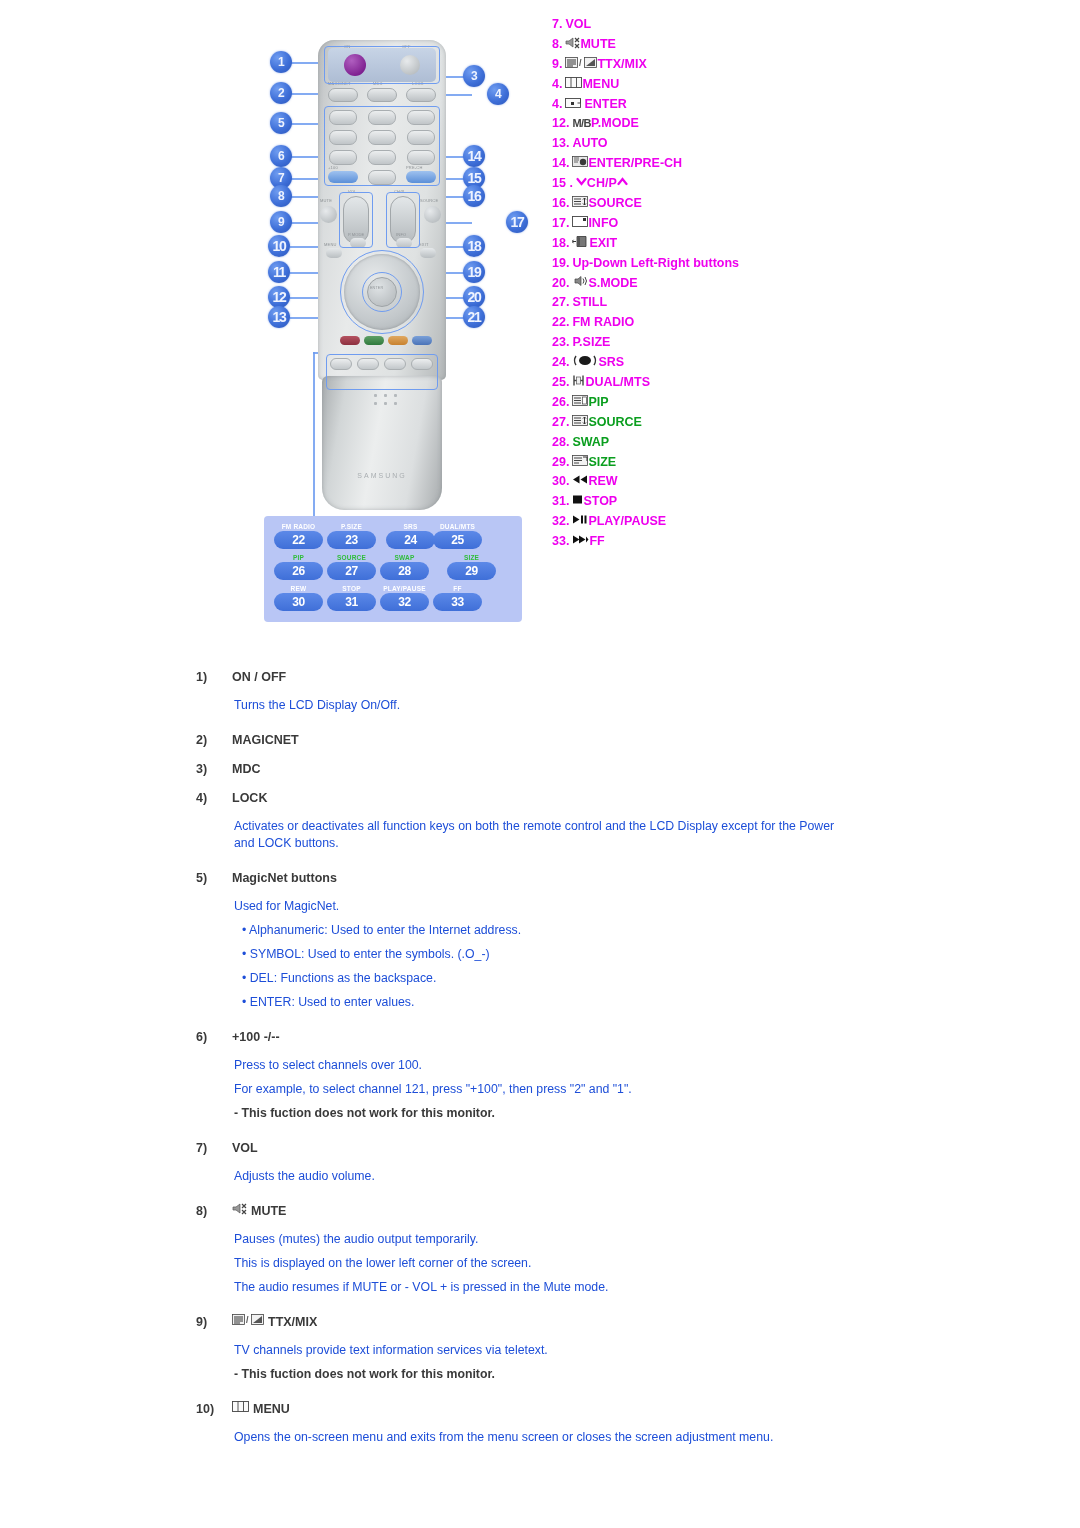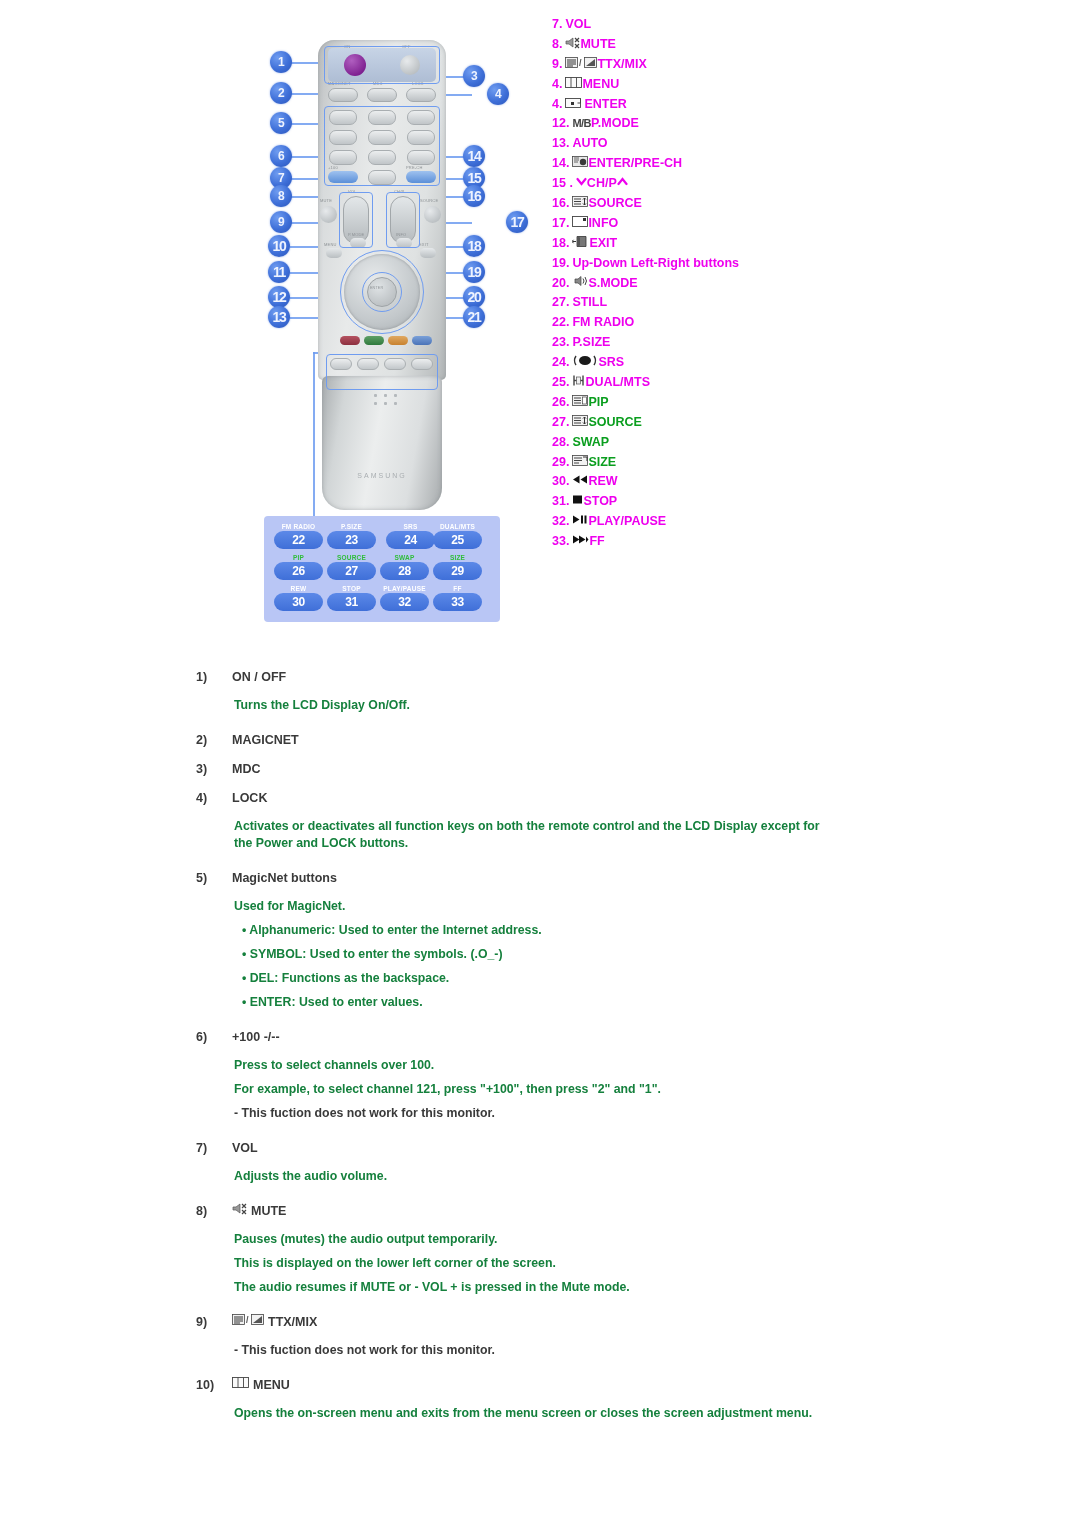--- a/index.html
+++ b/index.html
@@ -106,21 +106,21 @@
   .rc-hint{
     position:absolute;font-size:4px;color:#8d9295;letter-spacing:.2px;
     font-family:"Liberation Sans", sans-serif;white-space:nowrap;
   }
 
   
   .hl{position:absolute;border:1.5px solid #6f9cf0;border-radius:4px;box-sizing:border-box;}
 
   
   #keypad-panel{
-    position:absolute;left:264px;top:516px;width:236px;height:106px;
+    position:absolute;left:264px;top:516px;width:258px;height:106px;
     background:#b9c6f5;border-radius:4px;
   }
   .kp-grid{position:absolute;left:10px;top:6px;width:212px;height:94px;}
   .kp-cell{position:absolute;width:49px;}
   .kp-label{
     font-size:6.5px;font-weight:bold;text-align:center;color:#ffffff;
     letter-spacing:.2px;line-height:9px;
     font-family:"Liberation Sans", sans-serif;
   }
   .kp-label.green{color:#2fbd3a;}
@@ -155,23 +155,22 @@
     font-size:12.5px;font-weight:bold;color:#3a3a3a;
     font-family:"Liberation Sans", sans-serif;
     line-height:18px;margin-bottom:11px;
   }
   .item-num{width:36px;flex:0 0 36px;}
   .item-title{display:flex;align-items:center;}
   .item-title .ic{margin-right:4px;}
   .body{margin-left:38px;margin-bottom:17px;}
   .body p{
     margin:0 0 7px 0;
-    font-size:12.3px;color:#15803d;line-height:17px;
+    font-size:12.3px;color:#1d4ed8;line-height:17px;
     font-family:"Liberation Sans", sans-serif;
-    font-weight:bold;
   }
   .body p.bullet{margin-left:8px;}
   .body p.bold{font-weight:bold;color:#3a3a3a;}
 </style>
 </head>
 <body>
 
 <div id="diagram-area">
 
   <div class="lead" style="left:290px;top:62px;width:72px;"></div>
@@ -341,21 +340,21 @@
           <div class="kp-key">26</div>
         </div>
         <div class="kp-cell" style="left: 53px; top: 31px;">
           <div class="kp-label green">SOURCE</div>
           <div class="kp-key">27</div>
         </div>
         <div class="kp-cell" style="left: 106px; top: 31px;">
           <div class="kp-label green">SWAP</div>
           <div class="kp-key">28</div>
         </div>
-        <div class="kp-cell" style="left: 159px; top: 31px;">
+        <div class="kp-cell" style="left: 173px; top: 31px;">
           <div class="kp-label green">SIZE</div>
           <div class="kp-key">29</div>
         </div>
         <div class="kp-cell" style="left: 0px; top: 62px;">
           <div class="kp-label">REW</div>
           <div class="kp-key">30</div>
         </div>
         <div class="kp-cell" style="left: 53px; top: 62px;">
           <div class="kp-label">STOP</div>
           <div class="kp-key">31</div>
@@ -680,20 +679,21 @@
               <rect x="0.5" y="1.5" width="12" height="10" fill="#f2f2f2" stroke="#444" stroke-width=".8"></rect>
         <path d="M2 4h9M2 6h9M2 8h9M2 10h6" stroke="#333" stroke-width="1"></path>
         <text x="14" y="10" font-size="9" fill="#555" font-family="sans-serif">/</text>
         <rect x="19.5" y="1.5" width="12" height="10" fill="#f2f2f2" stroke="#444" stroke-width=".8"></rect>
         <path d="M21 10l9-7v7z" fill="#555"></path>
             </svg></span>
           <span>TTX/MIX</span>
         </span>
       </div>
       <div class="body">
+        <p class="">TV channels provide text information services via teletext.</p>
         <p class="bold">- This fuction does not work for this monitor.</p>
       </div>
     </div>
     <div class="item">
       <div class="item-head">
         <span class="item-num">10)</span>
         <span class="item-title">
           <span class="ic"><svg width="17" height="13" viewBox="0 0 17 13" xmlns="http://www.w3.org/2000/svg">
               <rect x="0.5" y="1.5" width="16" height="10" fill="#fafafa" stroke="#444" stroke-width=".9"></rect>
         <path d="M6 1.5v10M11.5 1.5v10" stroke="#444" stroke-width=".9"></path>

